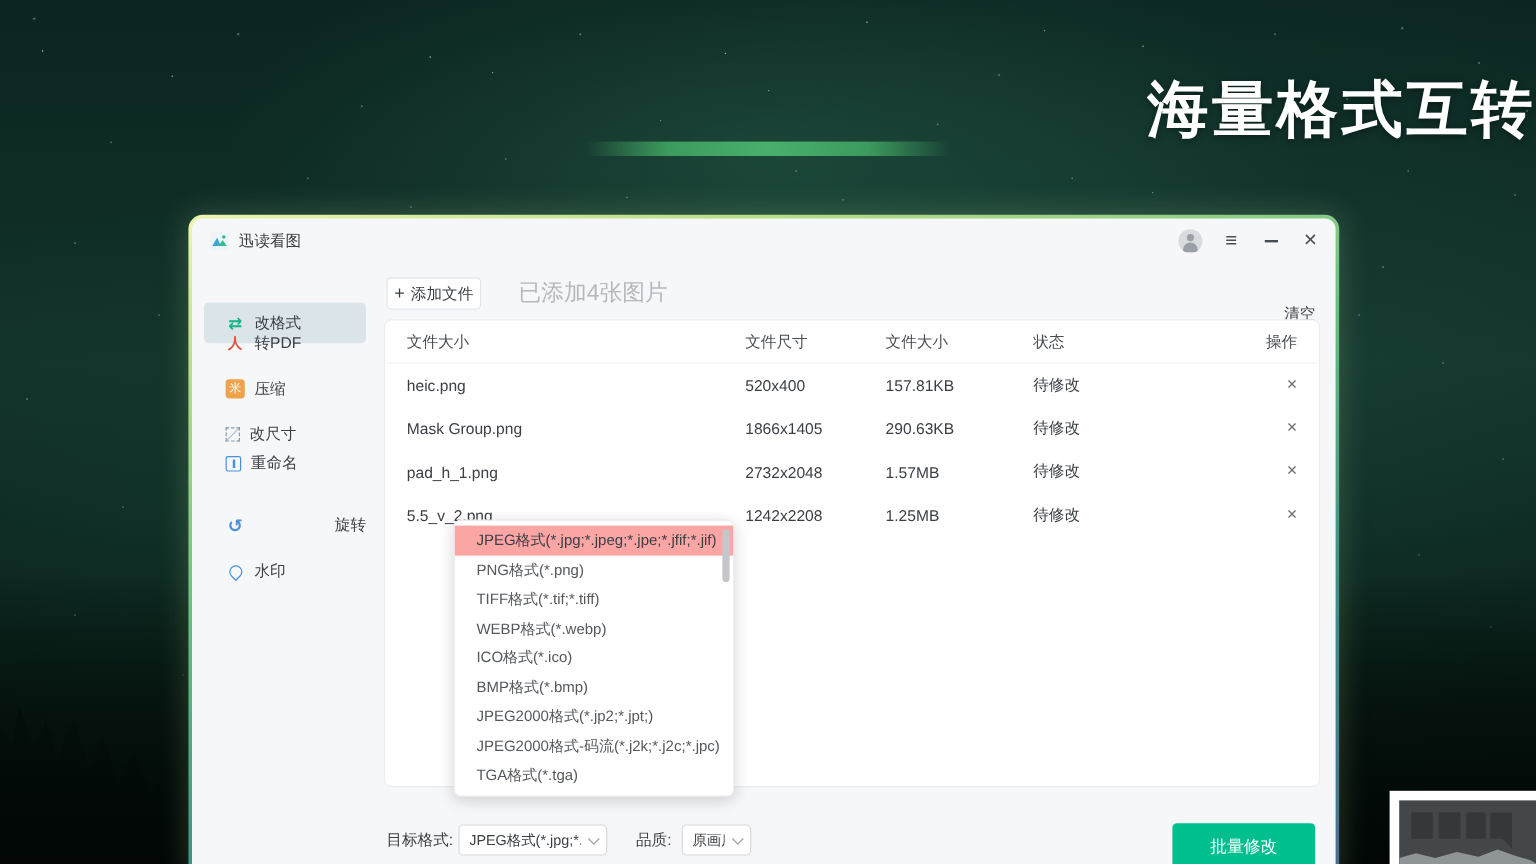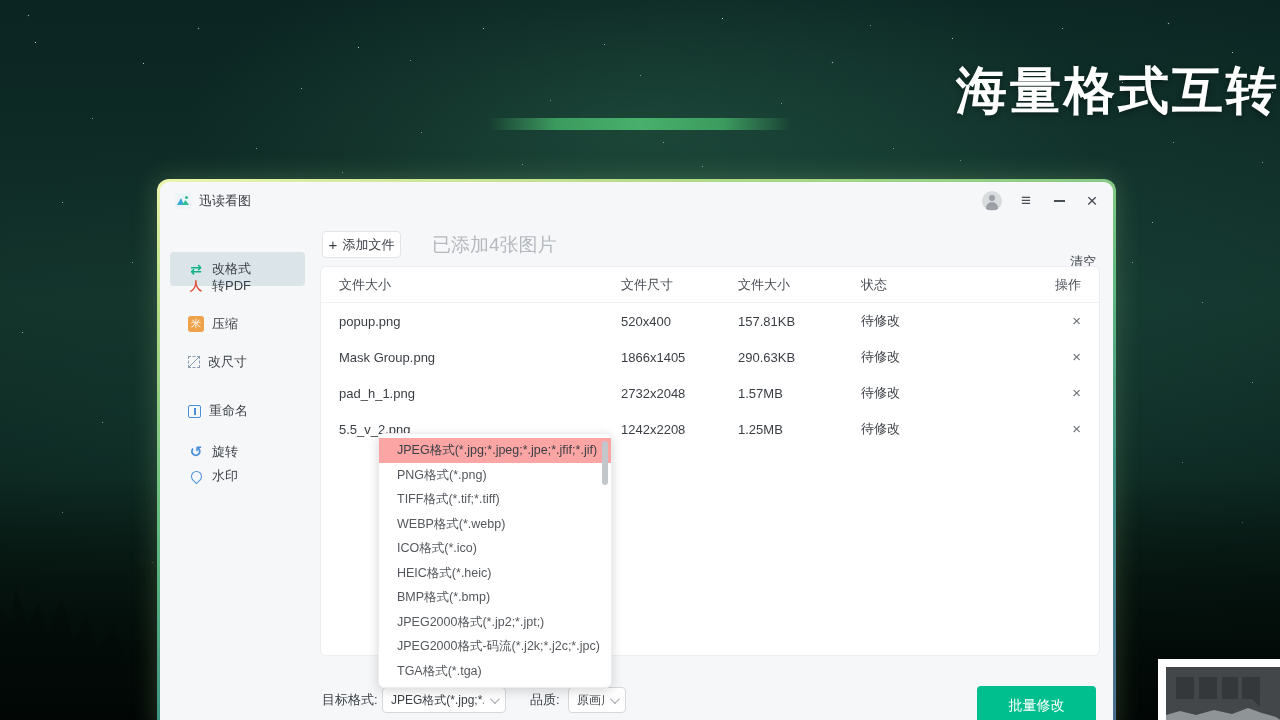--- a/index.html
+++ b/index.html
@@ -181,26 +181,26 @@
   <div class="side-item" style="top: 127px;">
     <span class="s-icon icon-compress"></span>
     <span class="s-label">压缩</span>
   </div>
 
   <div class="side-item" style="top: 165px;">
     <span class="s-icon icon-resize"></span>
     <span class="s-label">改尺寸</span>
   </div>
 
-  <div class="side-item" style="top: 214px;">
+  <div class="side-item" style="top: 189px;">
     <span class="s-icon icon-rename"></span>
     <span class="s-label">重命名</span>
   </div>
 
-  <div class="side-item" style="top: 255px;">
+  <div class="side-item" style="top: 241px; justify-content: space-between;">
     <span class="s-icon icon-rotate"></span>
     <span class="s-label">旋转</span>
   </div>
 
   <div class="side-item" style="top: 279px;">
     <span class="s-icon icon-watermark"></span>
     <span class="s-label">水印</span>
   </div>
 </div>
 
@@ -214,21 +214,21 @@
       <div class="table">
         <div class="t-grid t-head">
           <div>文件大小</div>
           <div>文件尺寸</div>
           <div>文件大小</div>
           <div>状态</div>
           <div>操作</div>
         </div>
         <div id="table-body">
   <div class="t-grid t-row">
-    <div class="c-name">popup.png</div>
+    <div class="c-name">heic.png</div>
     <div class="c-dims">520x400</div>
     <div class="c-size">157.81KB</div>
     <div class="c-status">待修改</div>
     <div class="row-x">×</div>
   </div>
 
   <div class="t-grid t-row">
     <div class="c-name">Mask Group.png</div>
     <div class="c-dims">1866x1405</div>
     <div class="c-size">290.63KB</div>
@@ -259,21 +259,20 @@
   <div class="dd-item selected">JPEG格式(*.jpg;*.jpeg;*.jpe;*.jfif;*.jif)</div>
 
   <div class="dd-item">PNG格式(*.png)</div>
 
   <div class="dd-item">TIFF格式(*.tif;*.tiff)</div>
 
   <div class="dd-item">WEBP格式(*.webp)</div>
 
   <div class="dd-item">ICO格式(*.ico)</div>
 
-  <div class="dd-item">HEIC格式(*.heic)</div>
 
   <div class="dd-item">BMP格式(*.bmp)</div>
 
   <div class="dd-item">JPEG2000格式(*.jp2;*.jpt;)</div>
 
   <div class="dd-item">JPEG2000格式-码流(*.j2k;*.j2c;*.jpc)</div>
 
   <div class="dd-item">TGA格式(*.tga)</div>
 </div>
         <div class="dd-thumb"></div>

